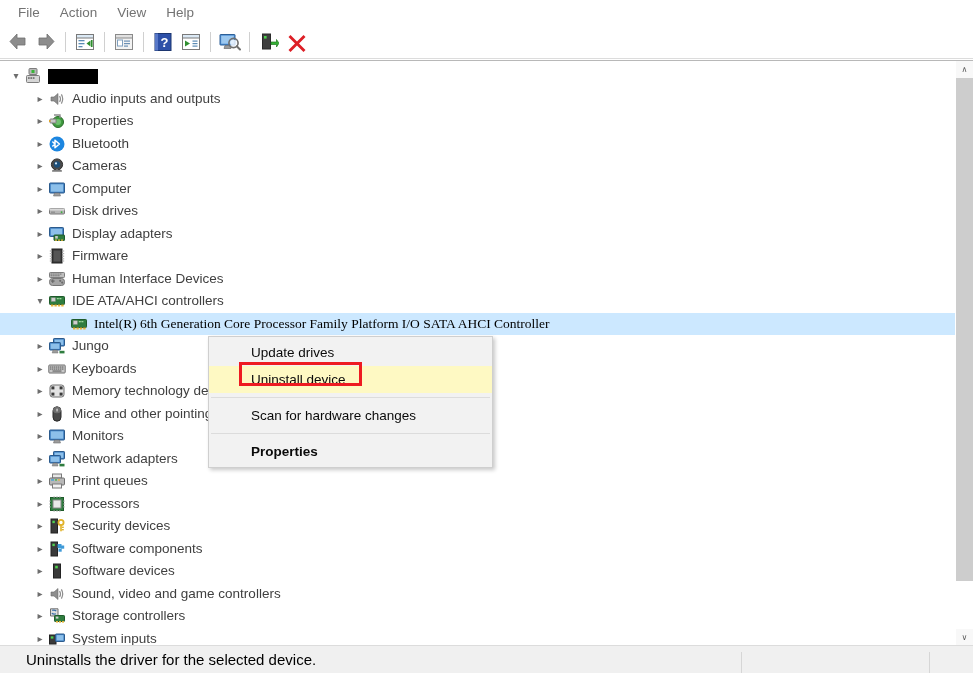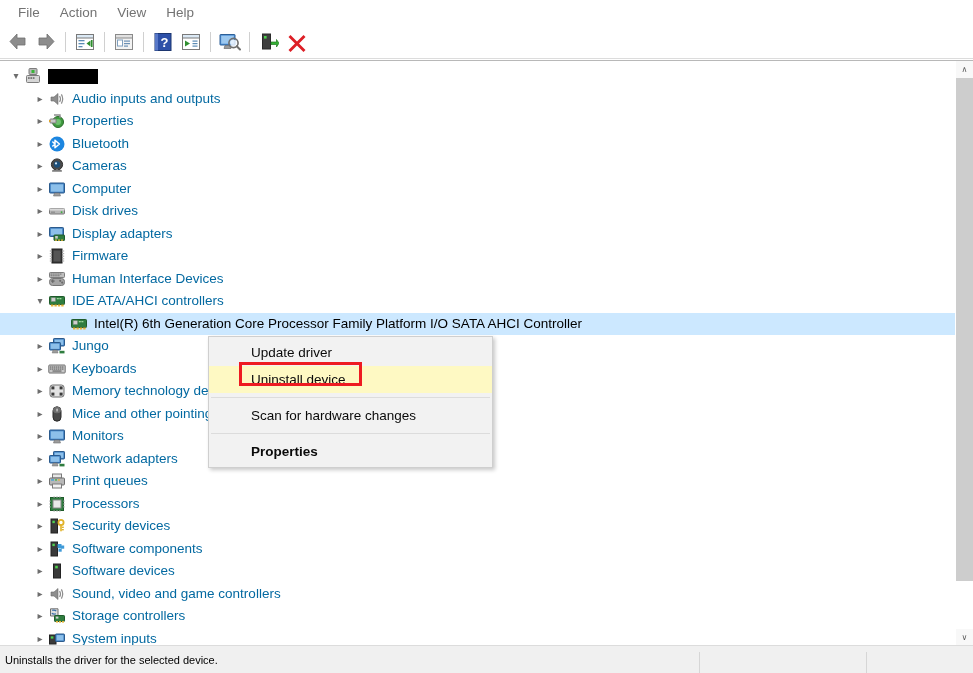--- a/index.html
+++ b/index.html
@@ -115,31 +115,31 @@
   .trow .ticon {
     width: 18px; height: 18px;
     flex: 0 0 auto;
     margin-right: 6px;
     display: flex;
     align-items: center;
     justify-content: center;
   }
   .trow .tlabel {
     font-size: 13.5px;
-    color: #0369a1;
+    color: #404040;
     line-height: 18px;
   }
   .level0 { padding-left: 8px; }
   .level1 { padding-left: 32px; }
   .level2 { padding-left: 70px; }
 
   .trow.selected {
     background: #cce8ff;
   }
-  .trow.selected .tlabel { color: #000; }
+  .trow.selected .tlabel { color: #000; font-family: Liberation Serif, serif; }
 
   .redact {
     display: inline-block;
     width: 50px;
     height: 15px;
     background: #000000;
     vertical-align: middle;
   }
 
   
@@ -192,23 +192,24 @@
     display: flex;
     align-items: center;
     box-sizing: border-box;
   }
   .sb-pane {
     height: 20px;
     display: flex;
     align-items: center;
     padding-left: 5px;
     box-sizing: border-box;
-    font-size: 11px;
+    font-size: 15px;
     color: #000;
     position: relative;
+    margin-left: 21px;
   }
   .sb-pane.p1 { width: 699px; }
   .sb-pane.p2 { width: 167px; }
   .sb-pane.p3 { flex: 1; }
   .sb-pane.p2::before, .sb-pane.p3::before {
     content: "";
     position: absolute;
     left: 0; top: 2px;
     width: 1px; height: 24px;
     background: #d6d6d6;
@@ -791,21 +792,21 @@
       <div class="vs-arrow up">∧</div>
       <div class="vs-track">
         <div class="vs-thumb"></div>
       </div>
       <div class="vs-arrow down">∨</div>
     </div>
 
   </div>
 
   <div class="ctxmenu">
-    <div class="ctx-item">Update driver</div>
+    <div class="ctx-item">Update drives</div>
     <div class="ctx-item highlight">Uninstall device</div>
     <div class="ctx-sep"></div>
     <div class="ctx-item">Scan for hardware changes</div>
     <div class="ctx-sep"></div>
     <div class="ctx-item bold">Properties</div>
     <div class="ctx-annot"></div>
   </div>
 
   <div class="statusbar">
     <div class="sb-pane p1">Uninstalls the driver for the selected device.</div>

